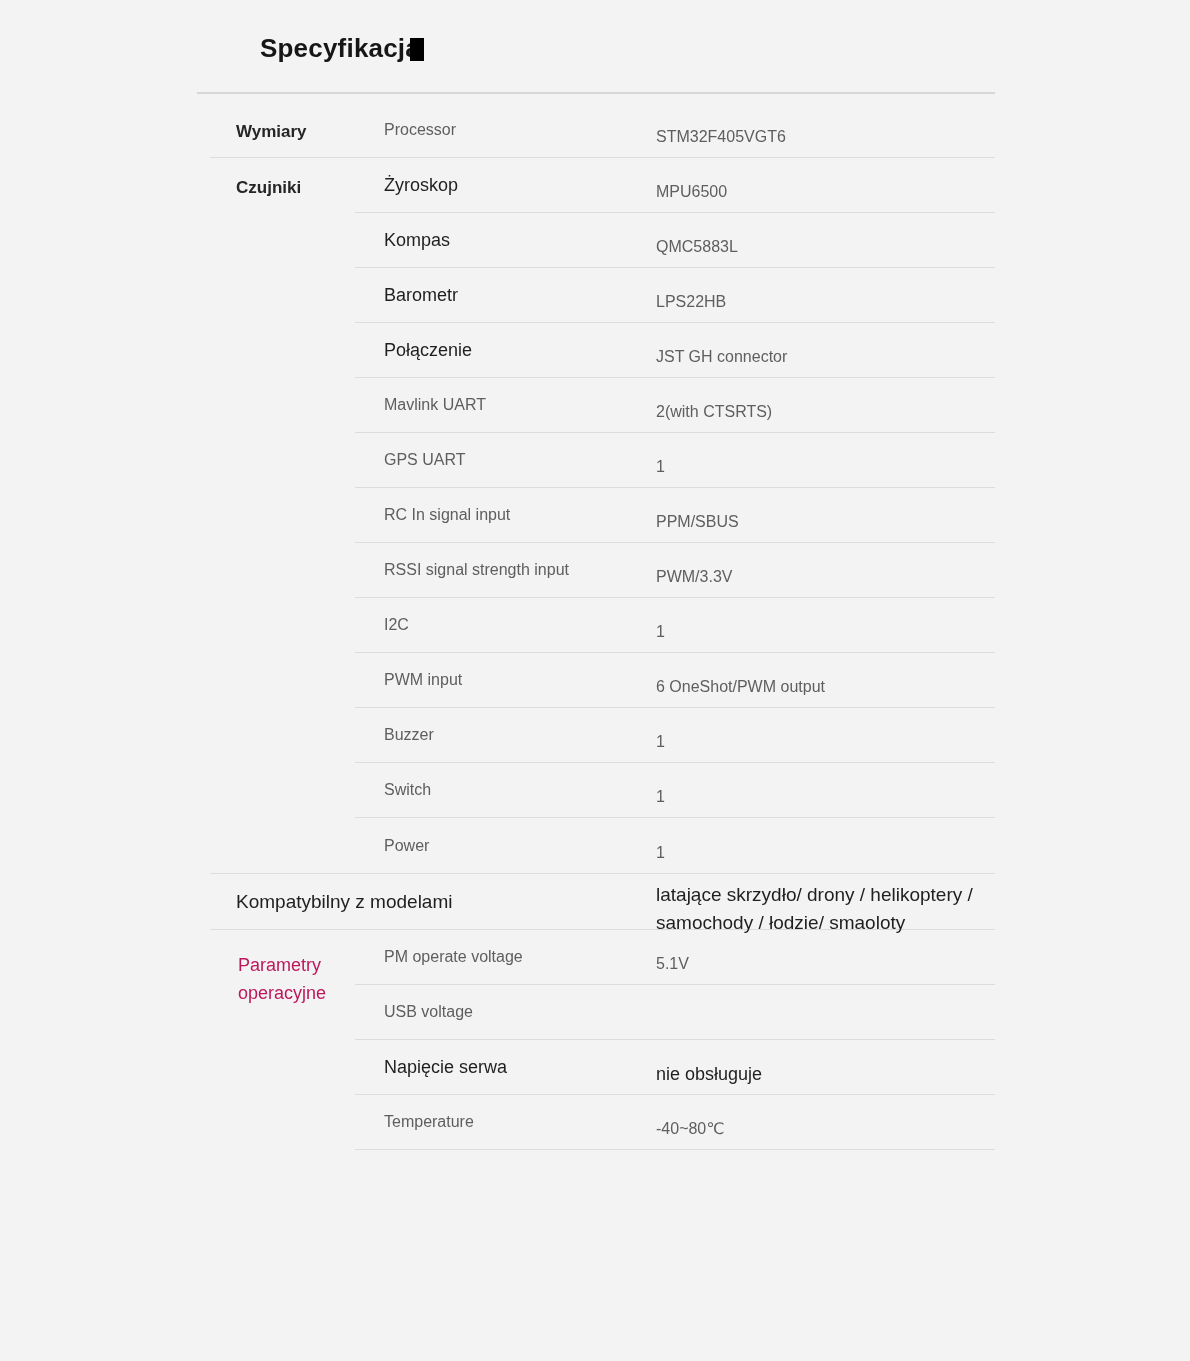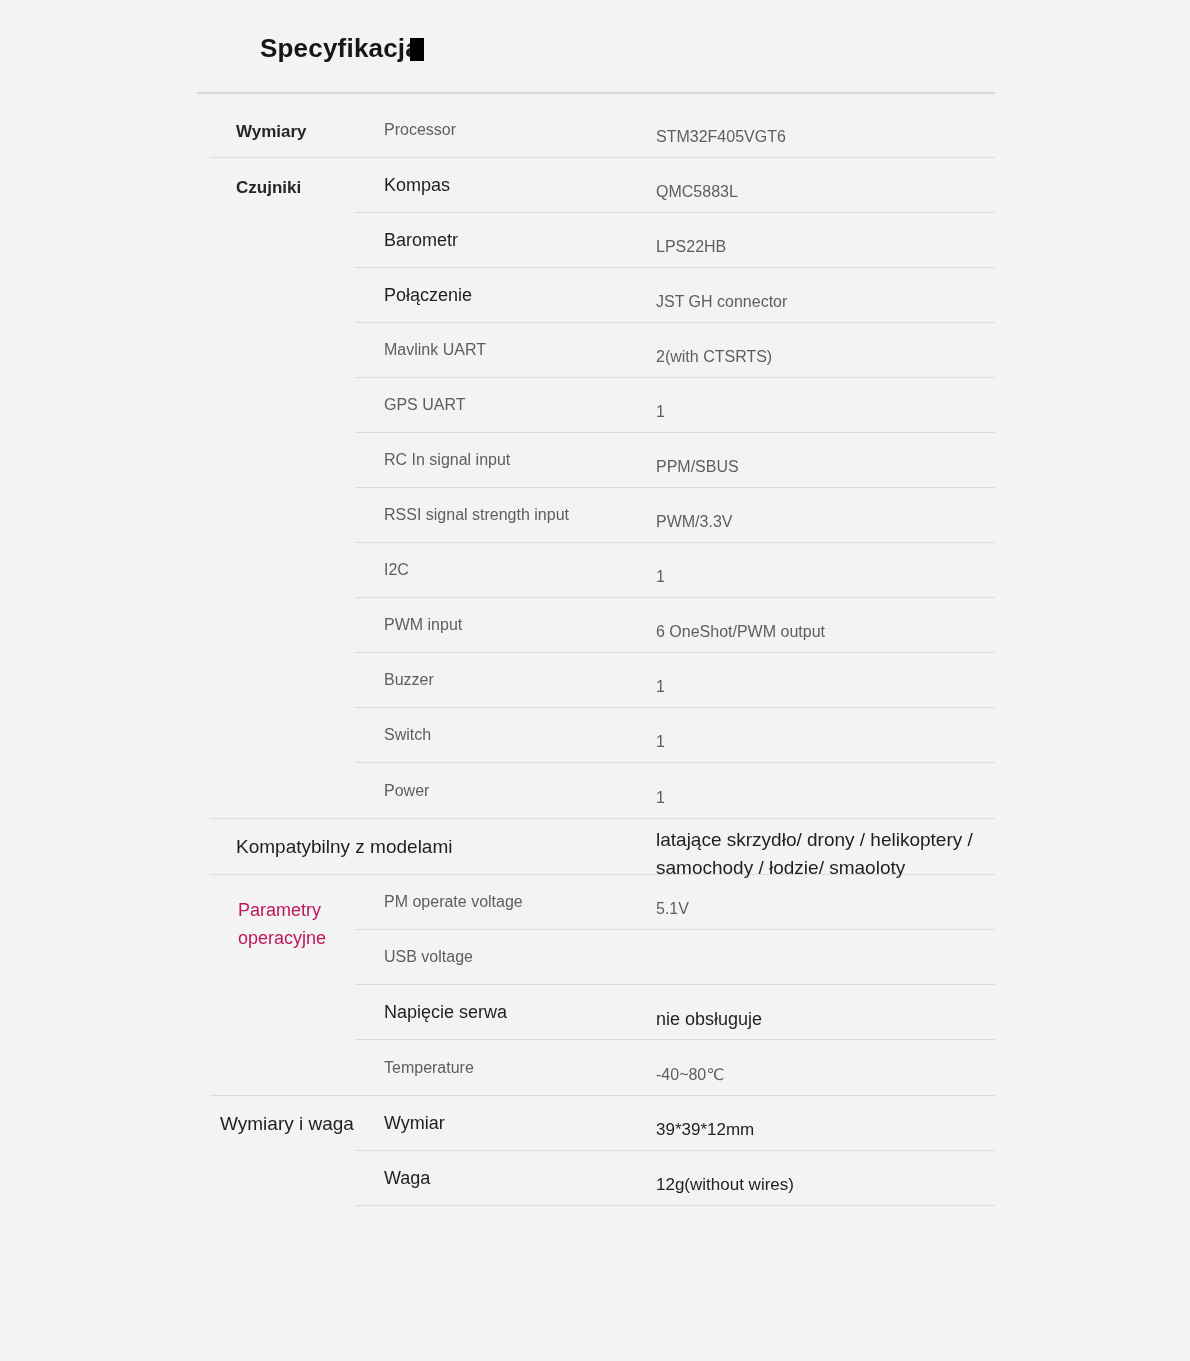--- a/index.html
+++ b/index.html
@@ -126,20 +126,24 @@
         <div class="param">Processor</div>
         <div class="value">STM32F405VGT6</div>
       </div>
     </div>
   </div>
 
   <div class="section">
     <div class="cat">Czujniki</div>
     <div class="rows">
       <div class="row">
+        <div class="param t-dark">Żyroskop</div>
+        <div class="value">MPU6500</div>
+      </div>
+      <div class="row">
         <div class="param t-dark">Kompas</div>
         <div class="value">QMC5883L</div>
       </div>
       <div class="row">
         <div class="param t-dark">Barometr</div>
         <div class="value">LPS22HB</div>
       </div>
       <div class="row">
         <div class="param t-dark">Połączenie</div>
         <div class="value">JST GH connector</div>
@@ -209,27 +213,14 @@
         <div class="param t-dark">Napięcie serwa</div>
         <div class="value t-dark">nie obsługuje</div>
       </div>
       <div class="row">
         <div class="param">Temperature</div>
         <div class="value">-40~80℃</div>
       </div>
     </div>
   </div>
 
-  <div class="section">
-    <div class="cat cat-wyw">Wymiary i waga</div>
-    <div class="rows">
-      <div class="row">
-        <div class="param t-dark">Wymiar</div>
-        <div class="value t-dark t-md">39*39*12mm</div>
-      </div>
-      <div class="row">
-        <div class="param t-dark">Waga</div>
-        <div class="value t-dark t-md">12g(without wires)</div>
-      </div>
-    </div>
-  </div>
 
 </div>
 
 </body></html>

